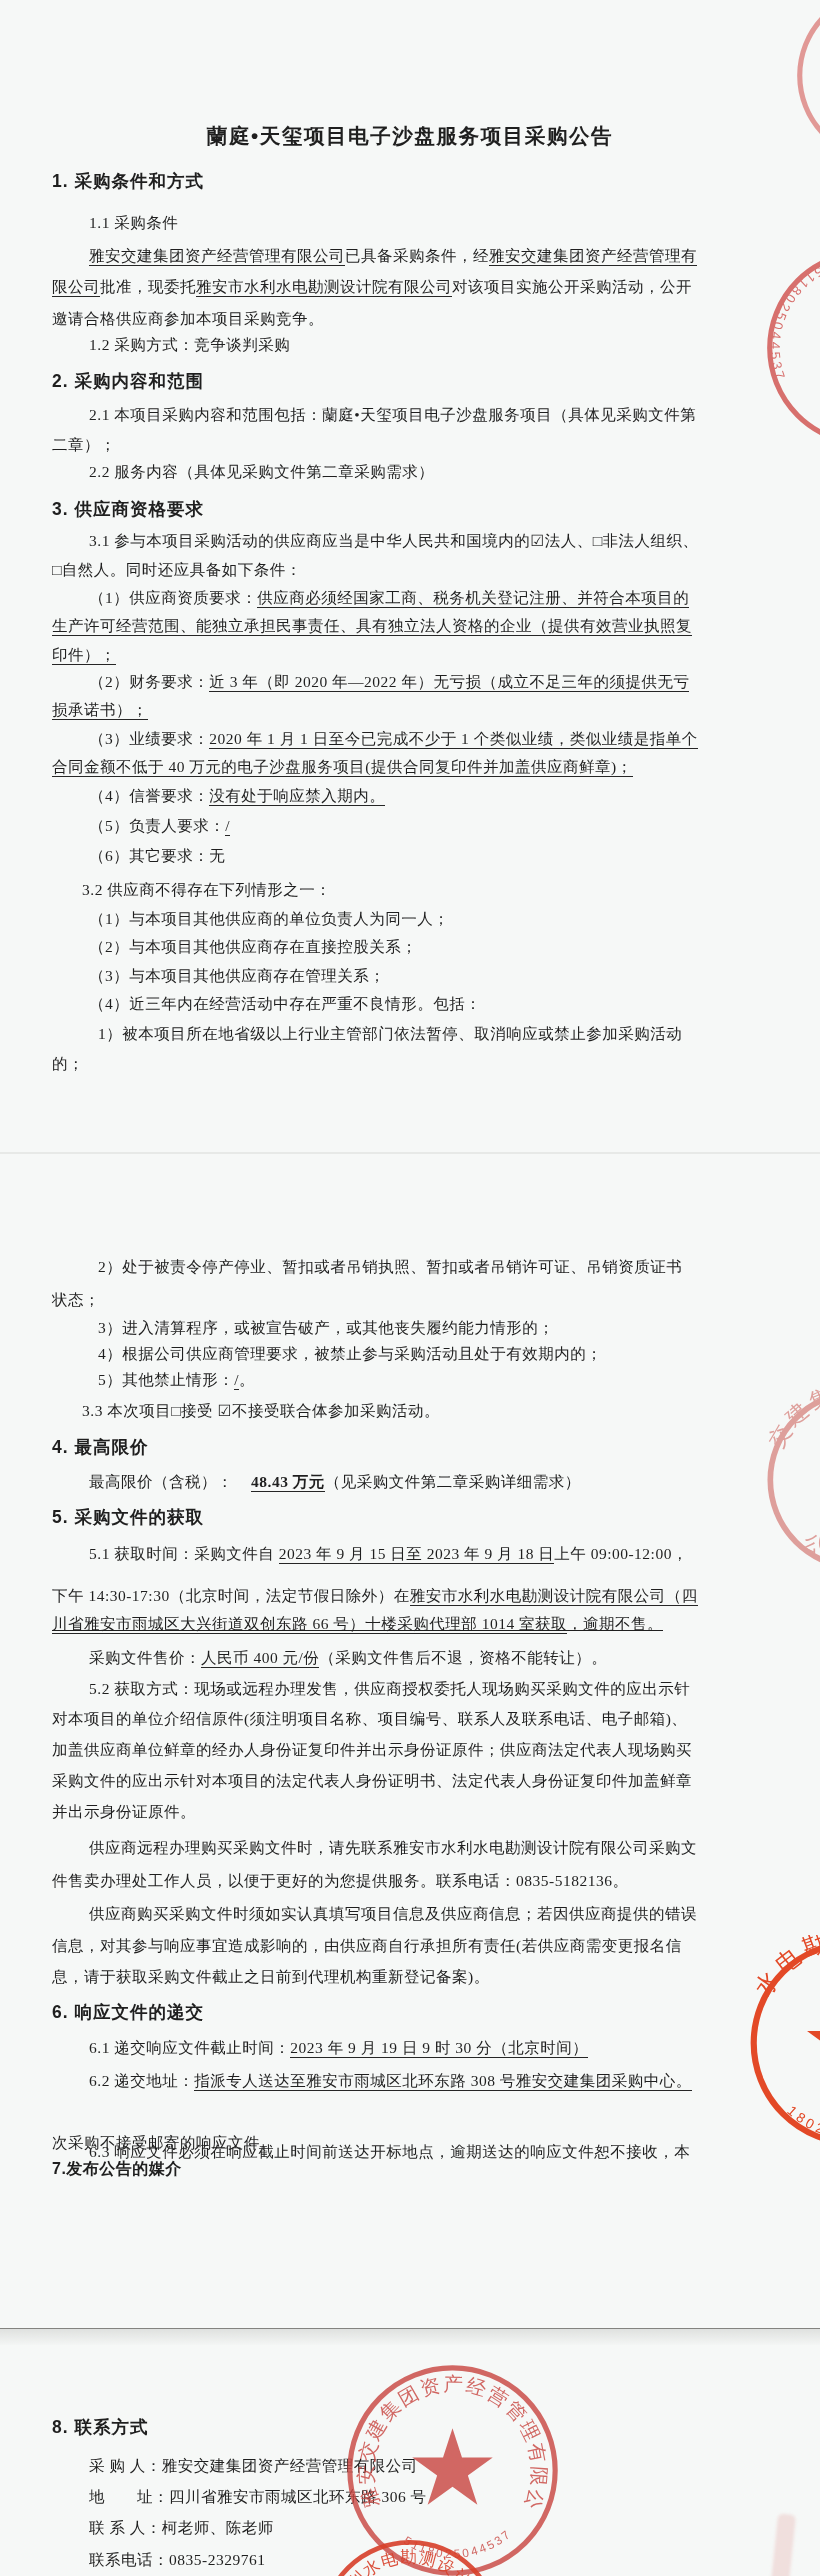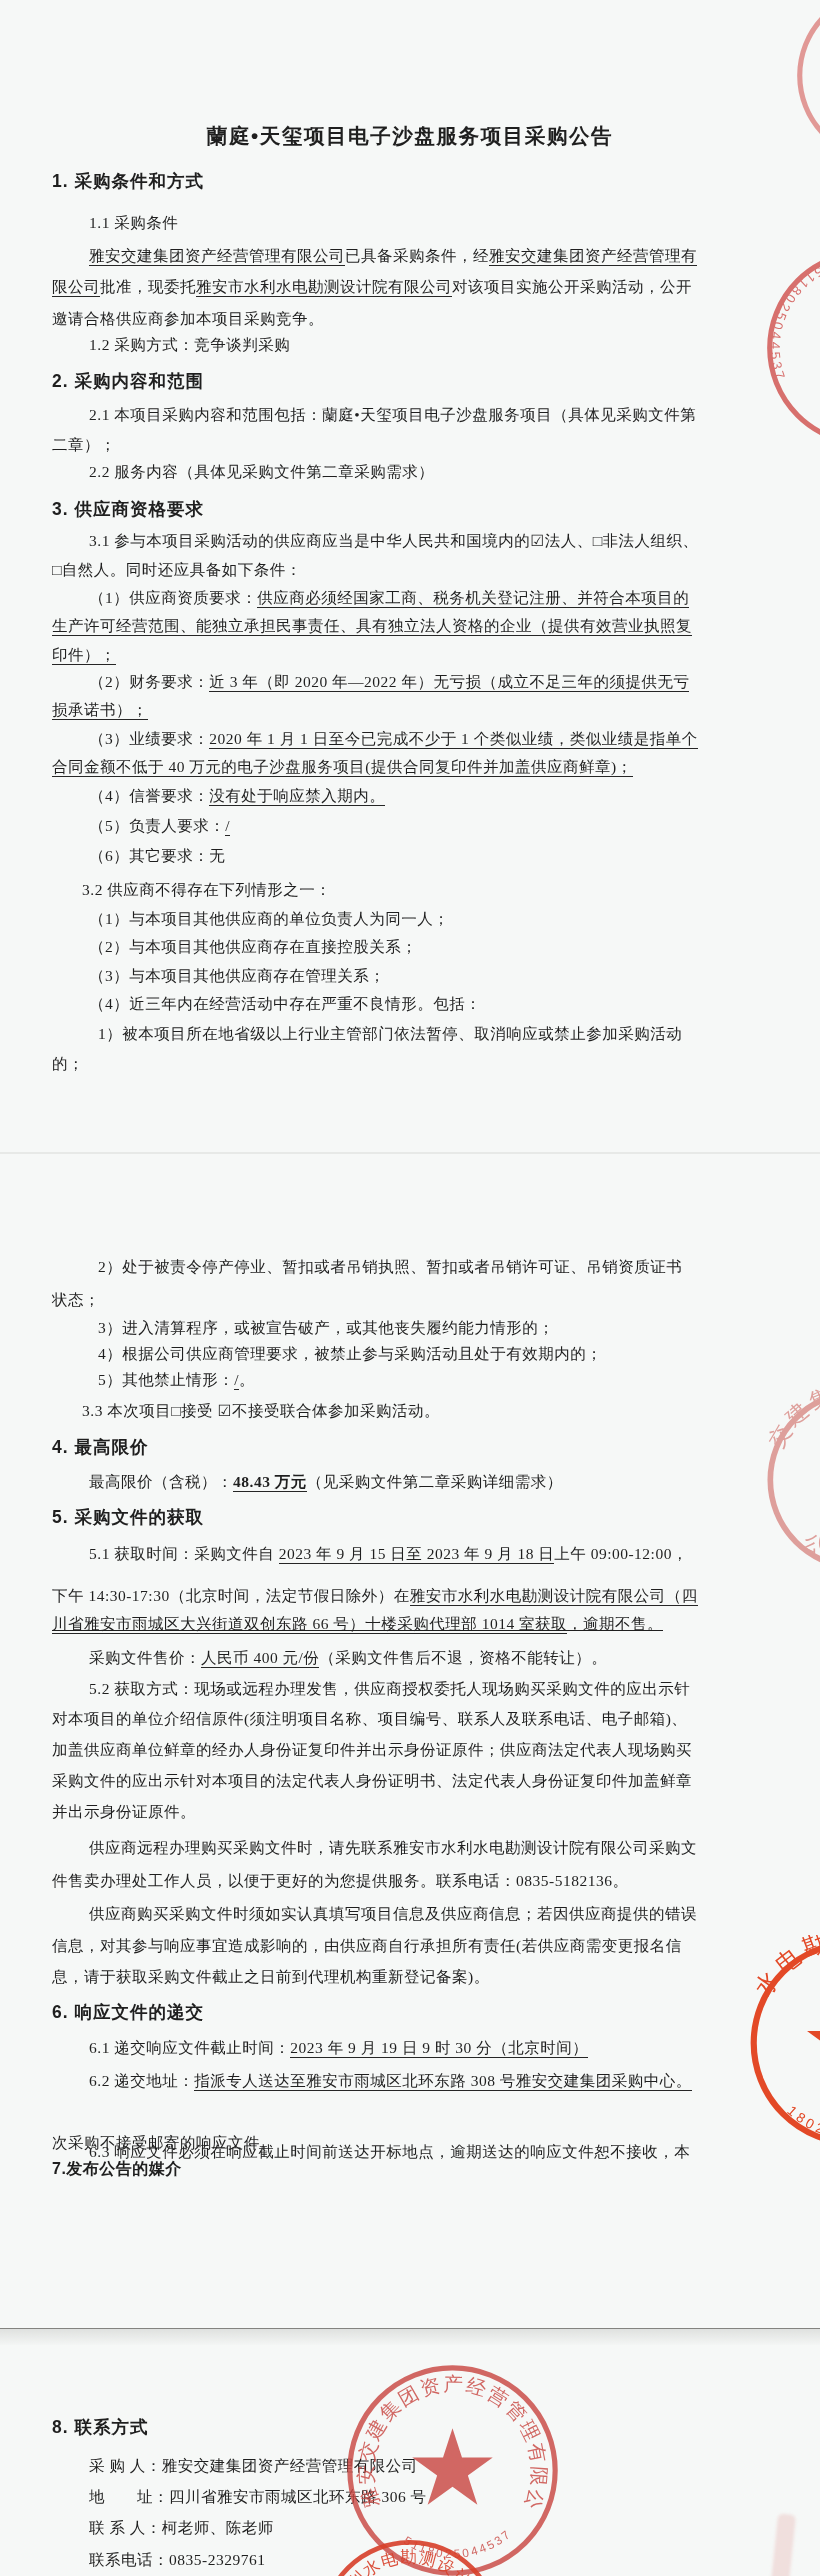--- a/index.html
+++ b/index.html
@@ -7,21 +7,21 @@
        font-family:"Liberation Serif",serif;color:#1f1f1f;}
   .canvas{position:absolute;left:0;top:0;width:820px;height:3456px;overflow:hidden;}
   .seam{position:absolute;left:0;width:820px;}
   .pg{position:absolute;left:0;width:820px;overflow:hidden;}
   .ln{position:absolute;white-space:nowrap;font-size:15.5px;letter-spacing:0.5px;line-height:1.2;}
   .h{font-family:"Liberation Sans",sans-serif;font-weight:bold;font-size:17.5px;letter-spacing:1px;}
   .h7{font-family:"Liberation Sans",sans-serif;font-weight:bold;font-size:16px;}
   .title{position:absolute;left:0;top:106px;width:820px;text-align:center;
          font-family:"Liberation Sans",sans-serif;font-weight:bold;font-size:20.6px;letter-spacing:1.5px;}
   .u{border-bottom:1px solid #262626;padding-bottom:1px;}
-  .b{font-weight:bold;}
+  .b{font-weight:bold;margin-left:18px;}
   .stamp{position:absolute;}
   .smudge{position:absolute;background:rgba(214,94,86,0.16);filter:blur(1.5px);border-radius:5.2px;}
   .sealtext{font-family:"Liberation Sans",sans-serif;}
 </style>
 </head>
 <body>
 
 <div class="canvas">
 
   <div class="seam" style="top:1152px;height:1.5px;background:#e7e9e7;"></div>

